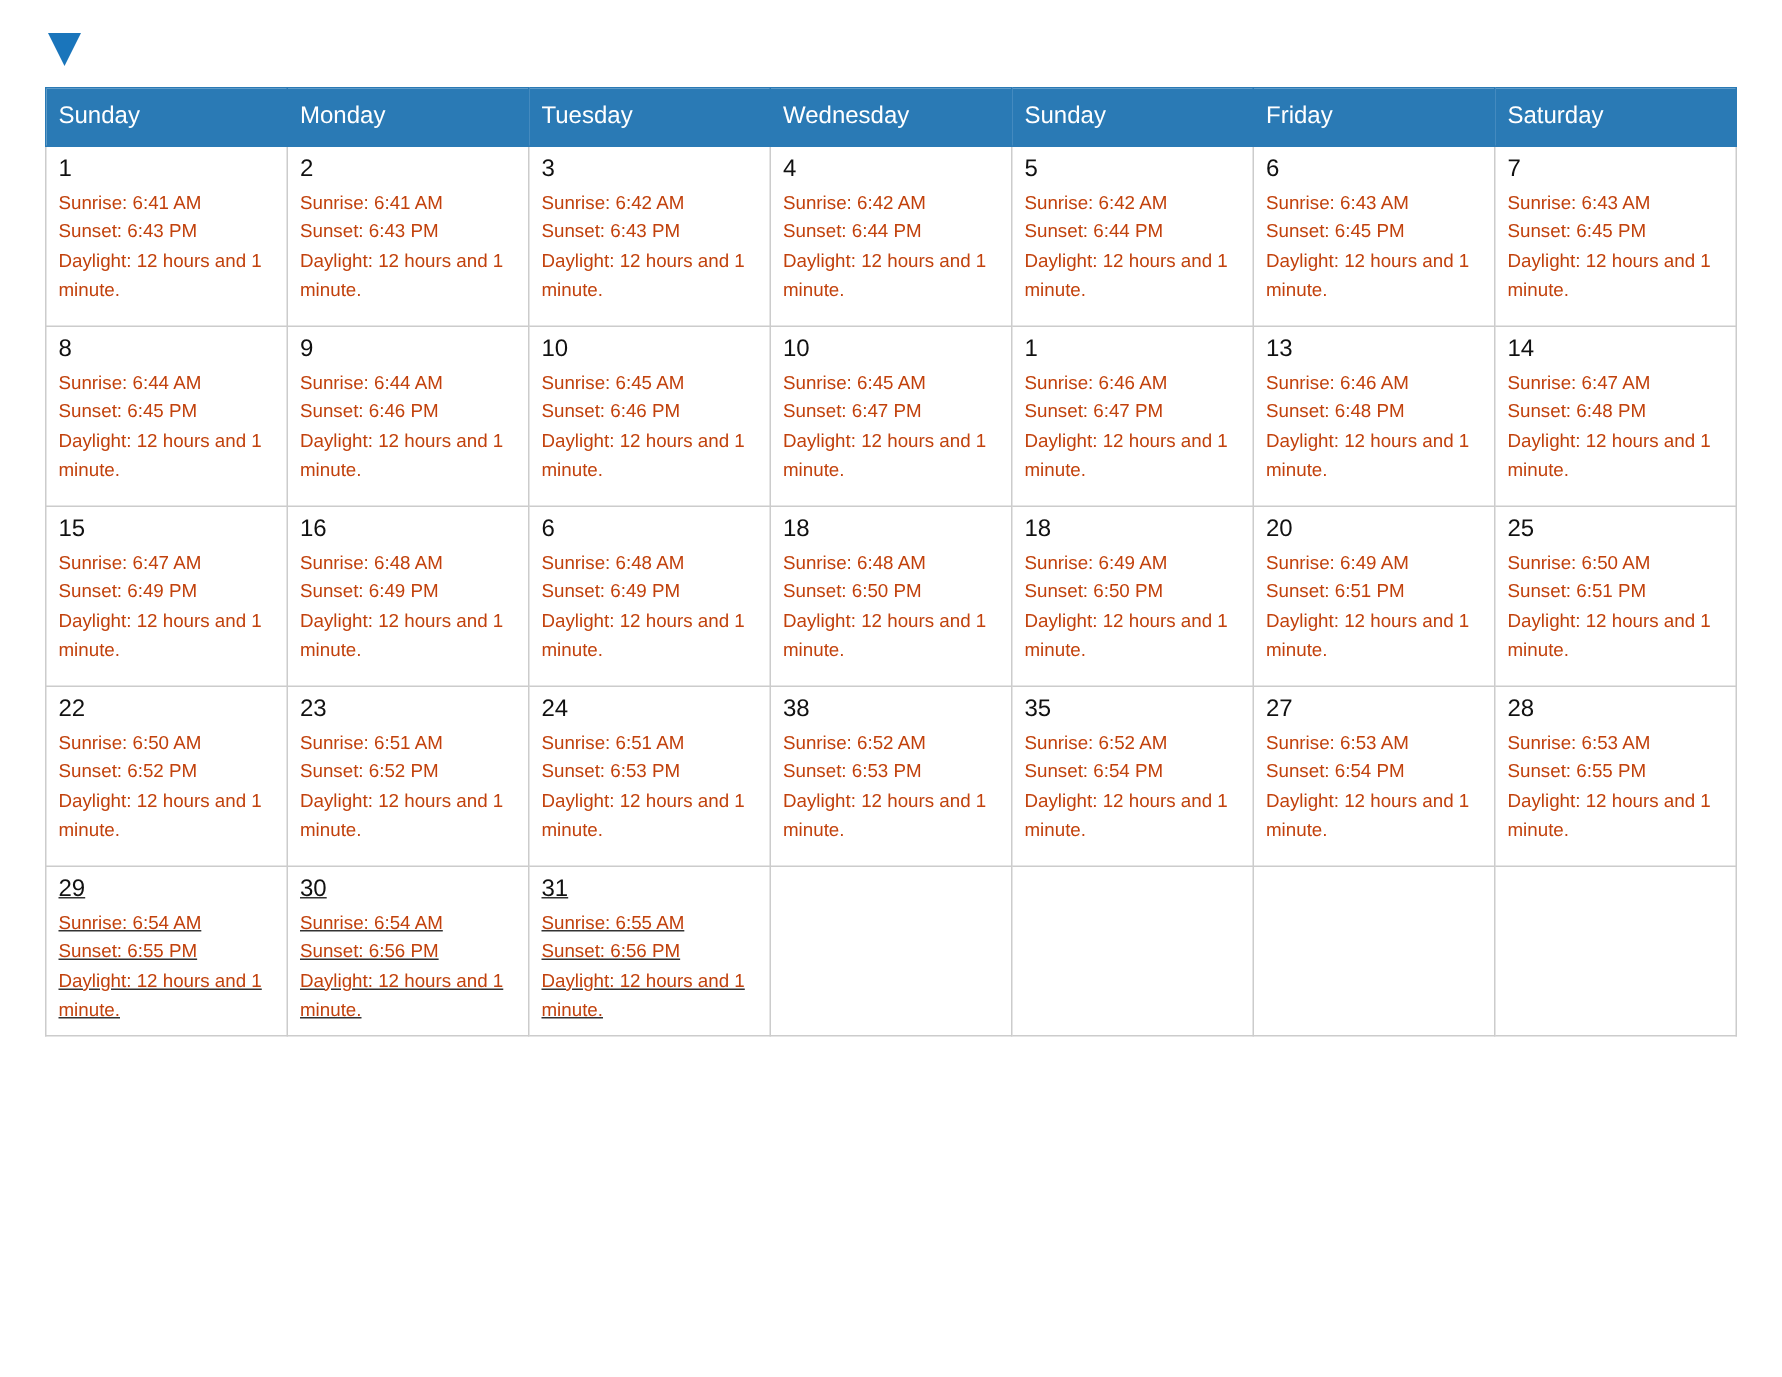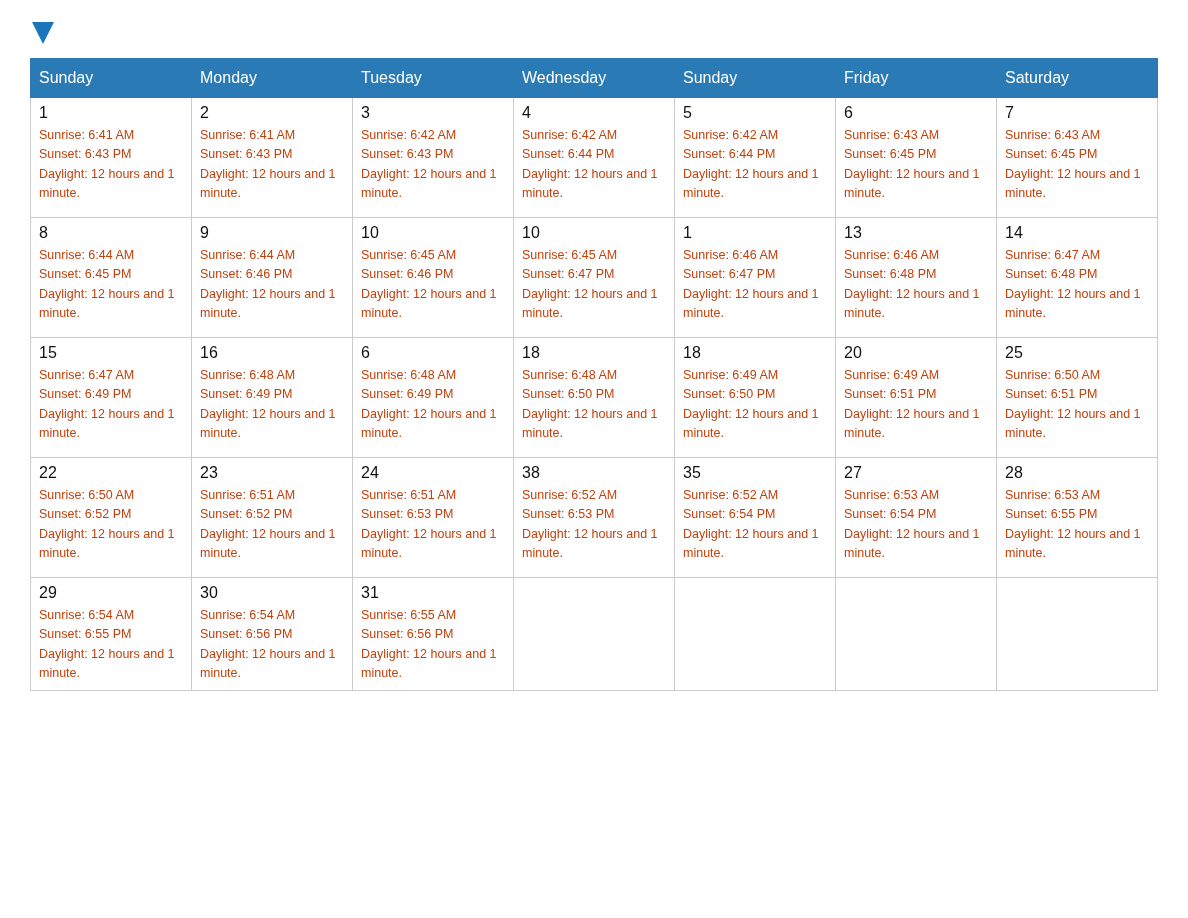--- a/index.html
+++ b/index.html
@@ -76,20 +76,21 @@
     .day-info {
       font-size: 12.5px;
       line-height: 1.55;
       color: #c2410c;
     }
     .empty-cell {
       background: #fff;
     }
     tr:last-child td {
       height: 100px;
+      text-decoration: underline;
     }
   </style>
 </head>
 <body>
 
 <div class="header">
   <div class="logo">
     <div style="display:flex; flex-direction:column; align-items:flex-start;">
       <div style="display:flex; align-items:center; gap:2px;">
         <span class="logo-text-general"></span>

